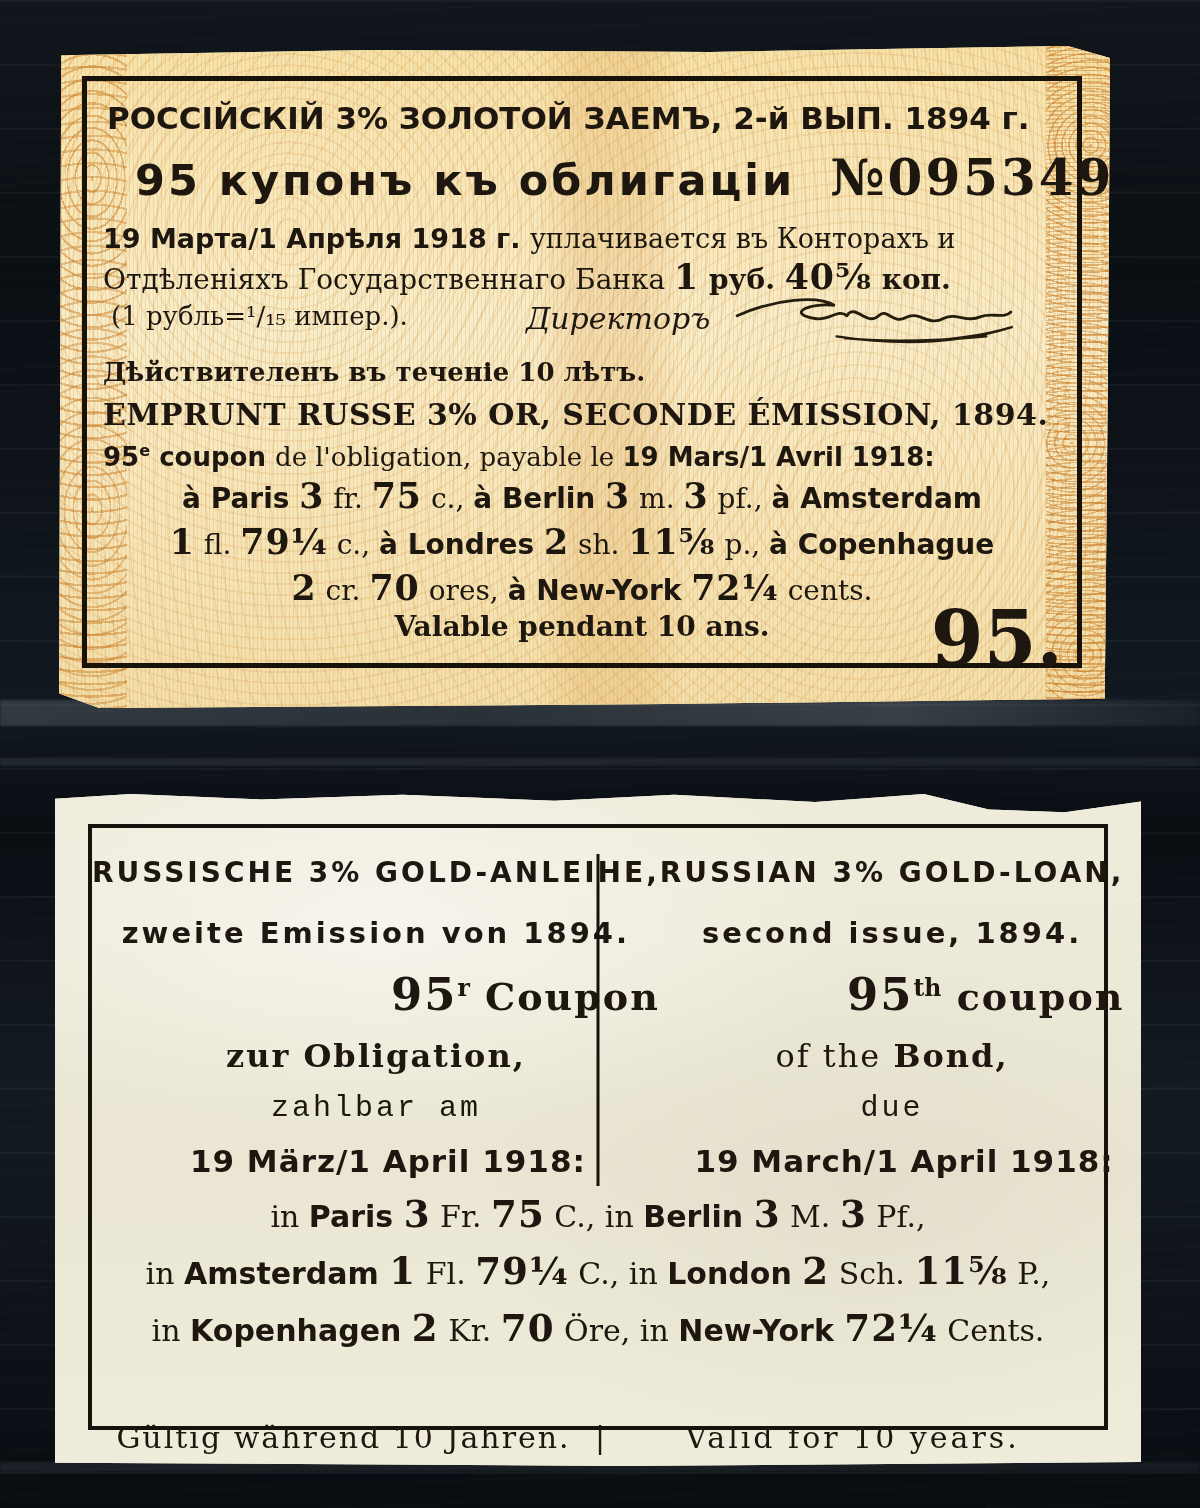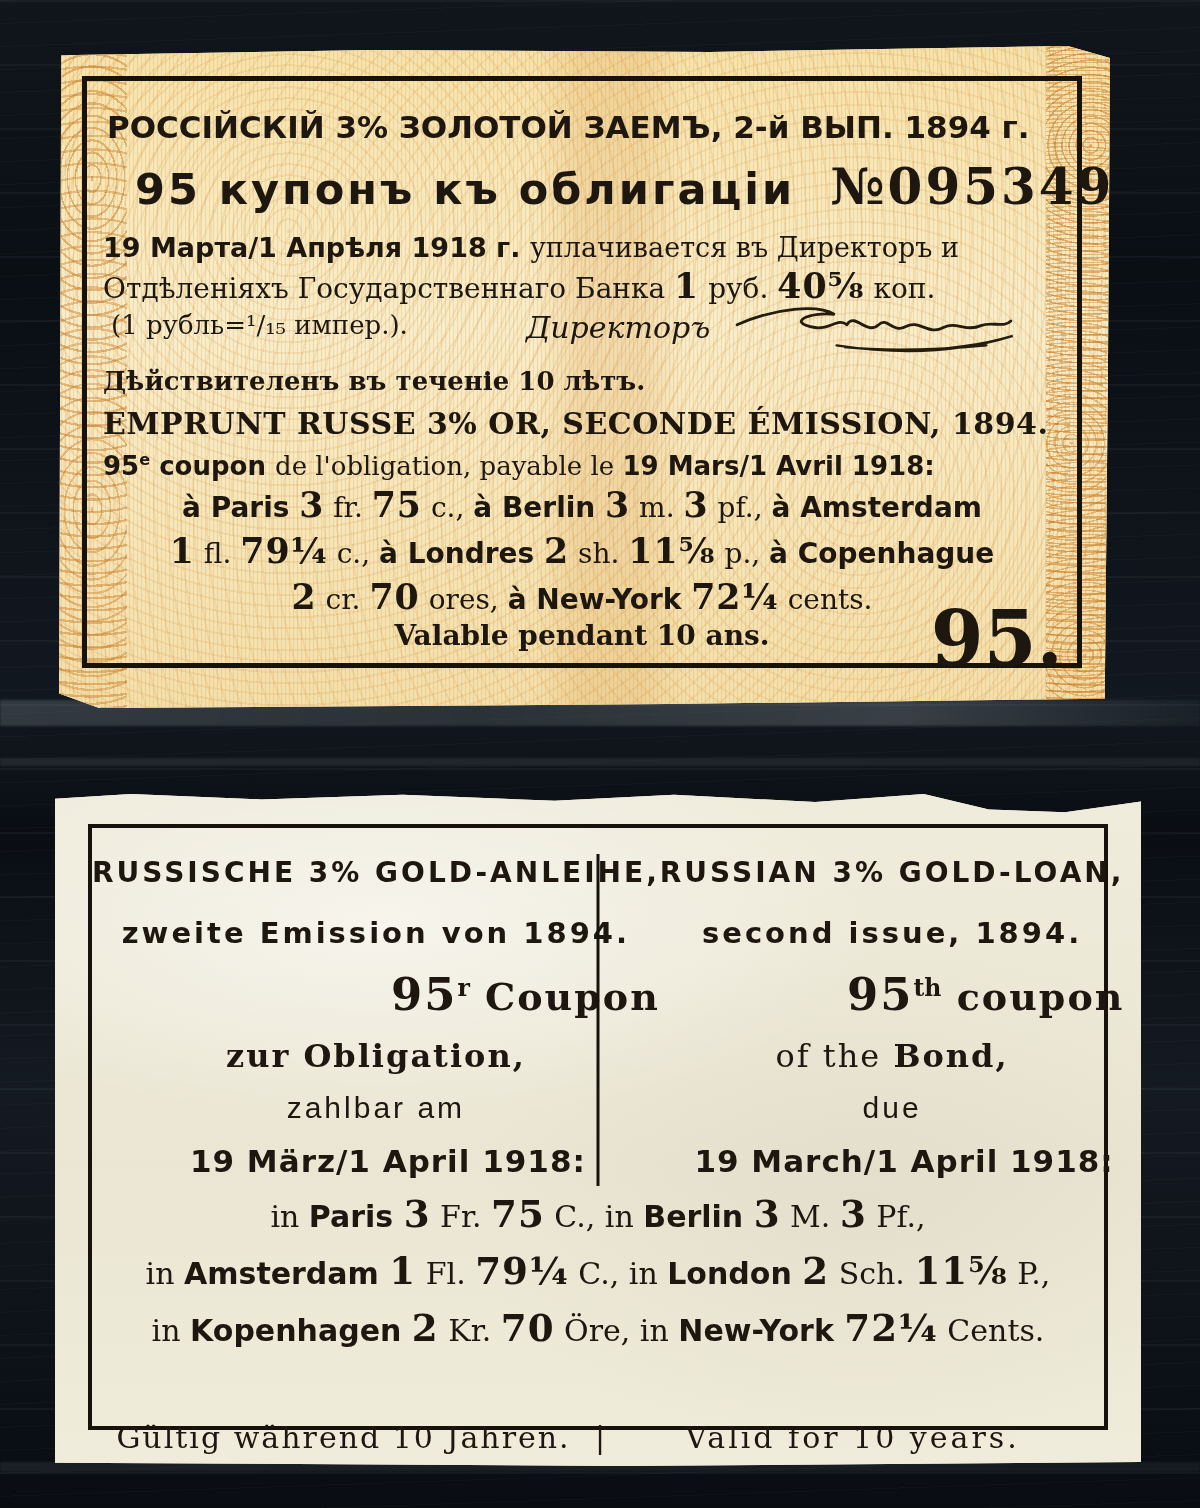--- a/index.html
+++ b/index.html
@@ -37,21 +37,21 @@
   }
   .gl-right{right:0;width:64px;
     background-image:
       repeating-radial-gradient(circle at 70% 15%, rgba(198,120,30,0.5) 0 1.5px, rgba(0,0,0,0) 1.5px 7px),
       repeating-radial-gradient(circle at 40% 60%, rgba(198,120,30,0.42) 0 1.5px, rgba(0,0,0,0) 1.5px 8px),
       repeating-radial-gradient(circle at 60% 92%, rgba(198,120,30,0.42) 0 1.5px, rgba(0,0,0,0) 1.5px 8px);
   }
   .gl-mid{left:478px;width:150px;background:linear-gradient(90deg,rgba(206,132,40,0) ,rgba(206,132,40,0.16) 30%,rgba(206,132,40,0.16) 70%,rgba(206,132,40,0));}
   .front-frame{
     position:absolute;left:25px;top:30px;width:1000px;height:592px;
-    border:5px solid #17120a;box-sizing:border-box;padding:12px 16px;
+    border:5px solid #17120a;box-sizing:border-box;padding:3px 16px;
   }
   .f-title{margin-top:16px;font-family:"DejaVu Sans","Liberation Sans",sans-serif;font-weight:700;
     font-size:31px;letter-spacing:0;white-space:nowrap;padding-left:4px;}
   .f-couponline{margin-top:12px;padding-left:32px;white-space:nowrap;}
   .f-coupon-prefix{font-family:"DejaVu Sans","Liberation Sans",sans-serif;font-weight:700;font-size:43px;letter-spacing:3px;}
   .f-bond-number{font-family:"DejaVu Serif","Liberation Serif",serif;font-weight:700;font-size:50px;letter-spacing:3px;margin-left:30px;margin-top:13px;}
   .f-pay1{margin-top:16px;font-size:27px;white-space:nowrap;}
   .f-pay2{margin-top:2px;font-size:28px;white-space:nowrap;}
   .f-parityrow{display:flex;align-items:flex-start;margin-top:4px;margin-left:8px;}
   .f-parity{font-size:26px;}
@@ -62,21 +62,21 @@
   .f-fr{margin-top:9px;font-size:26px;white-space:nowrap;}
   .f-price{font-size:28px;margin-top:5px;white-space:nowrap;line-height:38px;text-align:center;}
   .f-bottom{text-align:center;font-weight:700;font-size:28px;margin-top:0;}
   .f-big95{position:absolute;right:14px;bottom:-14px;font-family:"DejaVu Serif","Liberation Serif",serif;
     font-weight:700;font-size:76px;line-height:1;}
 
   
   .seg-city{font-family:"DejaVu Sans","Liberation Sans",sans-serif;font-weight:700;}
   .seg-num{font-family:"DejaVu Serif","Liberation Serif",serif;font-weight:700;font-size:1.24em;letter-spacing:1px;}
   .seg-unit{font-family:"DejaVu Serif","Liberation Serif",serif;font-weight:400;}
-  .seg-unitb{font-family:"DejaVu Serif","Liberation Serif",serif;font-weight:400;}
+  .seg-unitb{font-family:"DejaVu Serif","Liberation Serif",serif;font-weight:700;}
   .seg-sup{font-family:"DejaVu Sans","Liberation Sans",sans-serif;font-weight:700;font-size:0.62em;vertical-align:super;}
   .seg-bignum{font-family:"DejaVu Serif","Liberation Serif",serif;font-weight:700;font-size:1.18em;letter-spacing:2px;}
   .seg-bigsup{font-family:"DejaVu Serif","Liberation Serif",serif;font-weight:700;font-size:0.62em;vertical-align:super;}
   .seg-bigword{font-family:"DejaVu Serif","Liberation Serif",serif;font-weight:700;letter-spacing:2px;}
   .seg-colreg{font-family:"DejaVu Serif","Liberation Serif",serif;font-weight:400;letter-spacing:2px;}
   .seg-colbold{font-family:"DejaVu Serif","Liberation Serif",serif;font-weight:700;letter-spacing:2px;}
 
   
   .back-paper{
     position:absolute;left:55px;top:792px;width:1086px;height:674px;
@@ -92,21 +92,21 @@
     position:absolute;left:33px;top:32px;width:1020px;height:606px;
     border:4px solid #17130c;box-sizing:border-box;
   }
   .b-cols{display:flex;position:relative;padding-top:28px;}
   .b-divider{position:absolute;left:50%;top:26px;height:332px;width:3px;background:#17130c;transform:translateX(-50%);}
   .b-col{flex:1;text-align:center;}
   .b-row-title{font-family:"DejaVu Sans","Liberation Sans",sans-serif;font-weight:700;font-size:28px;letter-spacing:3px;white-space:nowrap;}
   .b-row-issue{font-family:"DejaVu Sans","Liberation Sans",sans-serif;font-weight:700;font-size:29px;letter-spacing:3px;margin-top:27px;white-space:nowrap;}
   .b-row-coupon{font-family:"DejaVu Serif","Liberation Serif",serif;font-weight:700;font-size:38px;margin-top:18px;text-align:right;}
   .b-row-of{font-family:"DejaVu Serif","Liberation Serif",serif;font-weight:700;font-size:32px;letter-spacing:2px;margin-top:16px;}
-  .b-row-pay{font-family:Liberation Sans, sans-serif;font-size:30px;letter-spacing:3px;margin-top:16px;}
+  .b-row-pay{font-family:Liberation Mono, monospace;font-size:30px;letter-spacing:3px;margin-top:16px;}
   .b-row-date{font-family:"DejaVu Sans","Liberation Sans",sans-serif;font-weight:700;font-size:31px;letter-spacing:1px;margin-top:18px;white-space:nowrap;padding-left:24px;}
   .b-price{text-align:center;font-size:30px;margin-top:13px;white-space:nowrap;}
   .b-price:first-of-type{margin-top:20px;}
   .b-valid{display:flex;align-items:baseline;margin-top:22px;font-size:30px;}
   .b-valid-de{flex:1;text-align:center;letter-spacing:2px;margin-top:48px;}
   .b-valid-bar{width:6px;text-align:center;}
   .b-valid-en{flex:1;text-align:center;letter-spacing:3px;}
 </style>
 </head>
 <body>
@@ -121,21 +121,21 @@
   <div class="gl-band gl-mid"></div>
 
   <div class="front-frame">
     <div class="f-title">РОССІЙСКІЙ 3% ЗОЛОТОЙ ЗАЕМЪ, 2-й ВЫП. 1894 г.</div>
 
     <div class="f-couponline">
       <span class="f-coupon-prefix">95 купонъ къ облигаціи</span>
       <span class="f-bond-number">№095349</span>
     </div>
 
-    <div class="f-pay1"><span class="seg-city">19 Марта/1 Апрѣля 1918 г. </span><span class="seg-unit">уплачивается въ Директоръ и</span></div>
+    <div class="f-pay1"><span class="seg-city">19 Марта/1 Апрѣля 1918 г. </span><span class="seg-unit">уплачивается въ Конторахъ и</span></div>
     <div class="f-pay2"><span class="seg-unit">Отдѣленіяхъ Государственнаго Банка </span><span class="seg-num">1</span><span class="seg-unitb"> руб. </span><span class="seg-num">40⅝</span><span class="seg-unitb"> коп.</span></div>
 
     <div class="f-parityrow">
       <span class="f-parity">(1 рубль=¹/₁₅ импер.).</span>
       <span class="f-director">Директоръ</span>
       <span class="f-sig">
         <svg width="300" height="66" viewBox="0 0 320 70" aria-hidden="true">
           <g fill="none" stroke="#241c0c" stroke-width="3" stroke-linecap="round">
             <path d="M14 24 C 55 6, 100 2, 118 13 C 90 10, 66 22, 97 27 C 112 30, 122 16, 131 24"></path>
             <path d="M131 24 C 140 10, 152 36, 165 24 C 174 15, 180 34, 194 26 C 208 18, 218 36, 234 27 C 248 20, 258 32, 274 25 C 286 20, 298 28, 306 20"></path>

